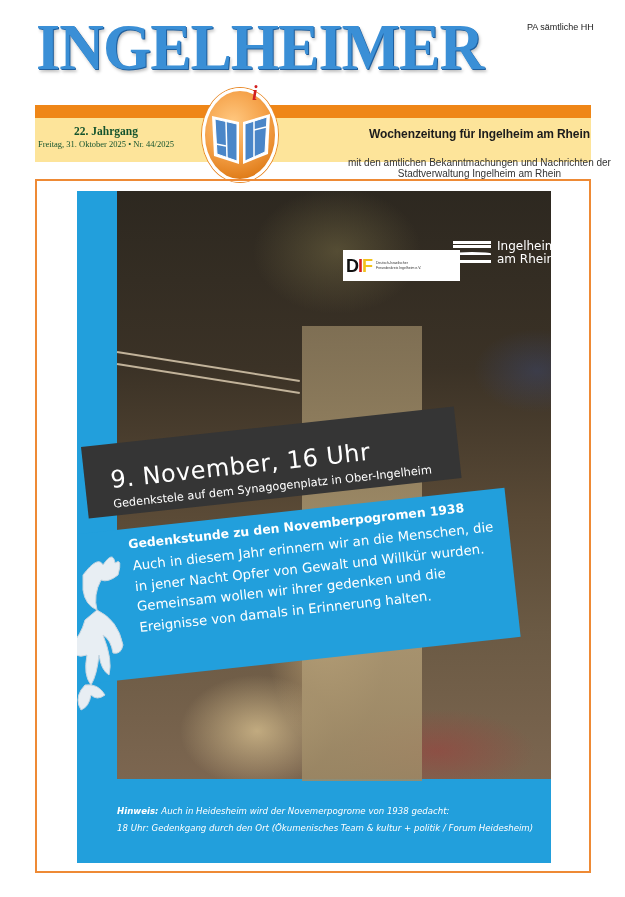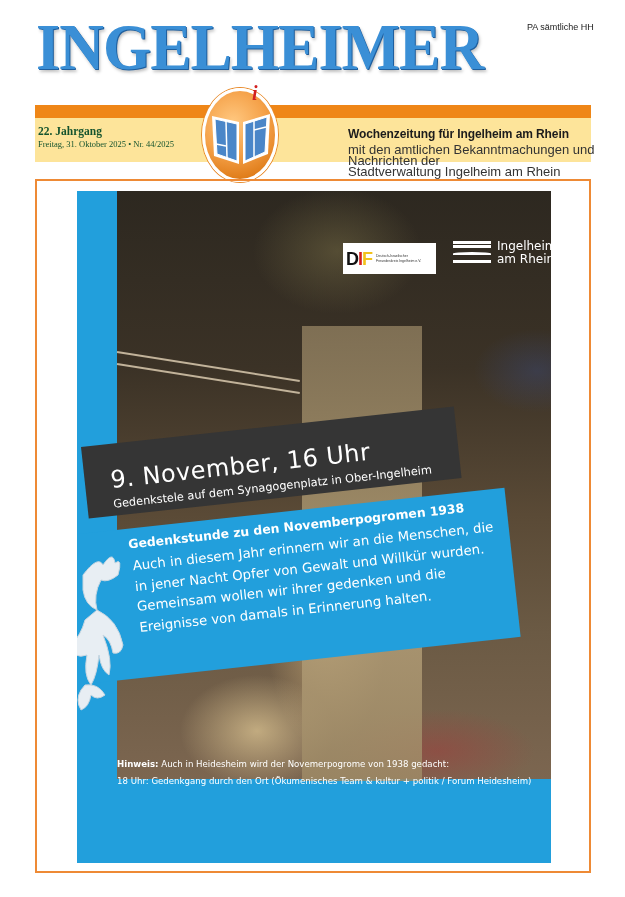--- a/index.html
+++ b/index.html
@@ -1,20 +1,20 @@
 <!DOCTYPE html>
 <html><head>
 <meta charset="utf-8">
 <style>
   * { box-sizing: border-box; margin: 0; padding: 0; }
   html, body { width: 625px; height: 897px; background: #ffffff; overflow: hidden; }
   body { position: relative; font-family: "Liberation Sans", sans-serif; }
 
   
-  .masthead { position: absolute; left: 0; top: 0; width: 625px; height: 180px; }
+  .masthead { position: absolute; left: 0; top: 0; width: 625px; height: 180px; text-align: center; }
   .brand-title {
     position: absolute; left: 36px; top: 14px;
     font-family: "Liberation Serif", serif; font-weight: bold;
     font-size: 62px; letter-spacing: -1px; line-height: 1;
     color: #3a8fd6;
     text-shadow: 1px 1px 0 #1f5f9e, 2px 3px 3px rgba(0,0,0,0.25);
     transform: scaleY(1.05); transform-origin: left top;
   }
   .pa-note { position: absolute; left: 527px; top: 22px; font-size: 9px; color: #222; }
 
@@ -28,21 +28,21 @@
   }
   .kurier .k { color: #ef7d10; font-size: 88px; text-shadow: 1px 1px 0 #b45a08; }
   .kurier .rest { color: #fcc22b; text-shadow: 1px 1px 0 #d08a10; }
 
   .meta-left { position: absolute; left: 38px; top: 125px; font-family: "Liberation Serif", serif; color: #14532d; }
   .meta-left .vol { font-size: 11.5px; font-weight: bold; }
   .meta-left .date { font-size: 8.5px; margin-top: 2px; }
 
   .meta-right { position: absolute; left: 348px; top: 127px; color: #1c1c1c; }
   .meta-right .tagline { font-size: 12px; font-weight: bold; letter-spacing: -0.1px; }
-  .meta-right .sub { font-size: 13px; line-height: 11px; margin-top: 3px; color: #333; }
+  .meta-right .sub { font-size: 10px; line-height: 11px; margin-top: 16px; color: #333; }
 
   
   .logo-medallion {
     position: absolute; left: 202px; top: 88px; width: 76px; height: 96px;
   }
   .logo-ring {
     position: absolute; left: 0; top: 0; width: 76px; height: 94px; border-radius: 50%;
     background: radial-gradient(circle at 40% 35%, #ffc880 0%, #f5a24a 45%, #e07d1a 80%, #c8650d 100%);
     border: 3px solid #ffffff;
     box-shadow: 0 0 0 1px #e88a2a;
@@ -72,21 +72,21 @@
     position: absolute; left: 185px; top: 135px; width: 120px; height: 455px;
     background: linear-gradient(180deg, #8b7a5c 0%, #a28f6a 35%, #b49f78 65%, #9e8a66 100%);
     opacity: 0.85;
   }
   .railing { position: absolute; left: 0; height: 2px; background: #c2b39a; transform-origin: left center; }
   .railing.r1 { top: 160px; width: 185px; transform: rotate(9deg); }
   .railing.r2 { top: 172px; width: 185px; transform: rotate(9deg); }
 
   .partner-logos { position: absolute; left: 226px; top: 47px; }
   .dif-logo {
-    position: absolute; left: 0; top: 5px; width: 93px; height: 31px; background: #ffffff;
+    position: absolute; left: 0; top: 12px; width: 117px; height: 31px; background: #ffffff;
     display: flex; align-items: center; padding-left: 3px;
   }
   .dif-letters { font-weight: bold; font-size: 18px; letter-spacing: -1px; line-height: 1; }
   .dif-letters .d { color: #111; }
   .dif-letters .i { color: #d21f1f; }
   .dif-letters .f { color: #f2c21b; }
   .dif-text { font-size: 3.5px; color: #333; margin-left: 4px; line-height: 5px; width: 54px; }
   .ingelheim-logo { position: absolute; left: 110px; top: 2px; display: flex; align-items: center; }
   .ingelheim-mark { width: 38px; height: 24px; position: relative; }
   .ingelheim-mark span { position: absolute; left: 0; width: 38px; background: #ffffff; }
@@ -103,21 +103,21 @@
   .info-panel {
     position: absolute; left: -8px; top: 344px; width: 438px; height: 150px;
     background: #229fdc; transform: rotate(-6.2deg); transform-origin: left top;
     color: #ffffff; font-family: "DejaVu Sans", sans-serif;
   }
   .info-panel .info-title { position: absolute; left: 58px; top: 8px; font-size: 12.4px; font-weight: bold; }
   .info-panel .info-body { position: absolute; left: 60px; top: 28px; width: 370px; font-size: 13.3px; line-height: 20.5px; }
 
   .eagle { position: absolute; left: -14px; top: 344px; width: 70px; height: 180px; }
 
-  .note-area { position: absolute; left: 40px; top: 568px; width: 430px; color: #ffffff; font-family: "DejaVu Sans", sans-serif; font-size: 8.6px; line-height: 10.5px; }
+  .note-area { position: absolute; left: 40px; top: 615px; width: 430px; color: #ffffff; font-family: "DejaVu Sans", sans-serif; font-size: 8.6px; line-height: 10.5px; font-style: italic; }
   .note-area .hint { margin-bottom: 6px; }
   .note-area .hint b { font-weight: bold; }
 </style>
 </head>
 <body>
 
 <header class="masthead">
   <div class="orange-bar"></div>
   <div class="cream-band"></div>
 

